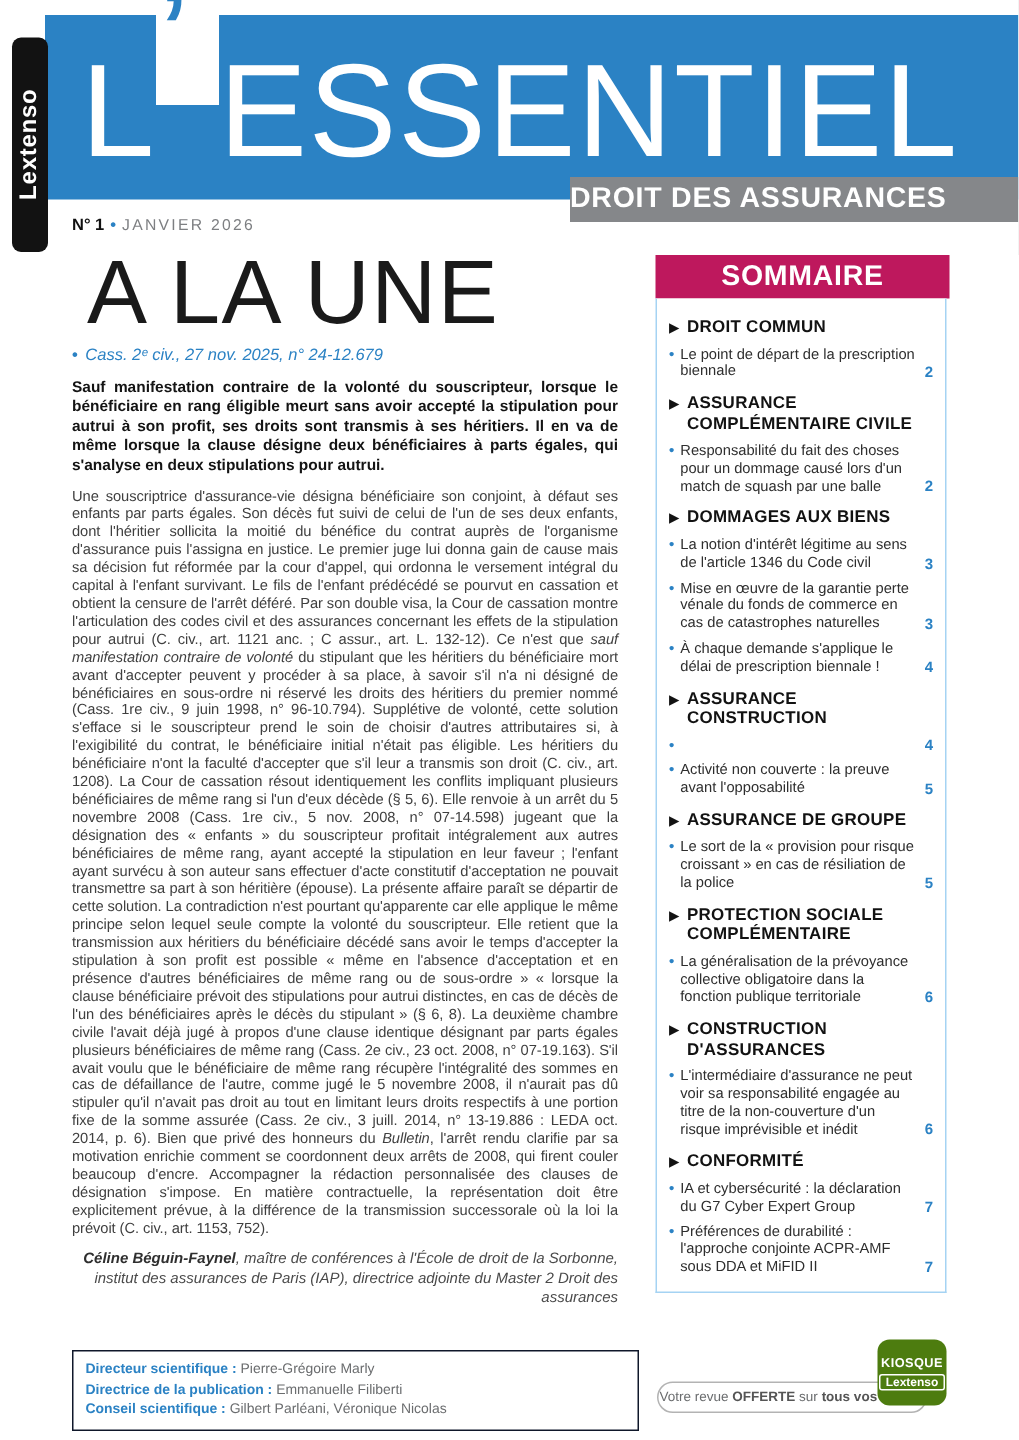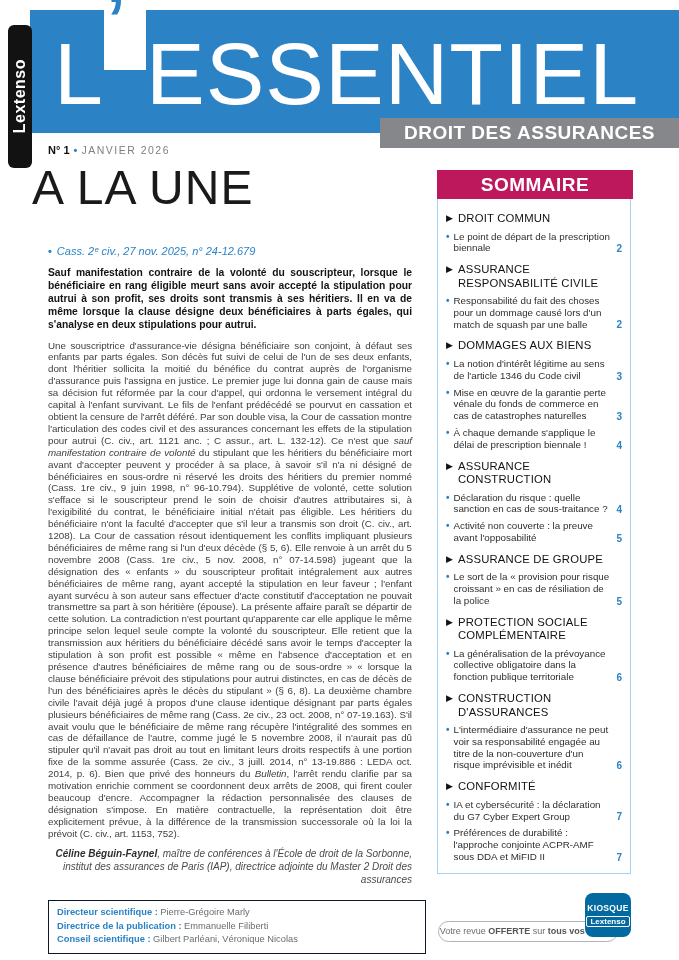--- a/index.html
+++ b/index.html
@@ -12,34 +12,34 @@
   .brand-tab span{writing-mode:vertical-rl;transform:rotate(180deg);color:#fff;font-weight:bold;
                   font-size:16px;letter-spacing:.5px;}
   .blue-band{position:absolute;left:30px;top:10px;right:0;height:123px;background:#2b82c4;z-index:1;
              white-space:nowrap;padding-left:24px;line-height:128px;}
   .blue-band .big-letter{color:#fff;font-size:88px;font-weight:300;letter-spacing:1px;}
   .apos-notch{position:relative;display:inline-block;width:42px;height:60px;background:#fff;
               vertical-align:top;}
   .apos-notch .apos{position:absolute;left:1px;top:-34px;font-size:100px;line-height:1;
                     color:#2b82c4;font-weight:400;}
   .gray-bar{position:absolute;left:380px;top:118px;right:0;height:30px;background:#85878a;z-index:4;
-            color:#fff;font-weight:bold;font-size:19px;letter-spacing:.5px;text-align:center;
+            color:#fff;font-weight:bold;font-size:19px;letter-spacing:.5px;
             line-height:30px;}
   .issue-line{position:absolute;left:48px;top:144px;font-size:11px;color:#111;z-index:2;}
   .issue-line .num{font-weight:bold;}
   .issue-line .sep{color:#2b82c4;font-weight:bold;padding:0 4px;}
   .issue-line .date{color:#7d7f82;letter-spacing:1.5px;font-size:10.5px;}
 
   
-  .alaune{position:absolute;left:32px;top:160px;font-size:48px;font-weight:300;color:#1a1a1a;
+  .alaune{position:absolute;left:58px;top:160px;font-size:60px;font-weight:300;color:#1a1a1a;
           letter-spacing:1px;}
   .article{position:absolute;left:48px;top:222px;width:364px;}
   .headline{font-size:19px;line-height:24px;font-weight:bold;color:#3d4f60;}
   .headline .code{color:#7ab0de;font-size:12.5px;font-weight:bold;padding-right:6px;}
-  .case-ref{margin-top:23px;font-size:11px;color:#2b82c4;font-style:italic;}
+  .case-ref{margin-top:9px;font-size:11px;color:#2b82c4;font-style:italic;}
   .case-ref .blt{font-style:normal;font-weight:bold;padding-right:5px;}
   .abstract{margin-top:10px;font-size:10.3px;line-height:12.9px;font-weight:bold;color:#141414;
             text-align:justify;}
   .body-text{margin-top:8px;font-size:9.8px;line-height:11.9px;color:#3f3f3f;text-align:justify;
              letter-spacing:-0.05px;}
   .body-text .it{font-style:italic;}
   .author{margin-top:7px;font-size:10px;line-height:13px;color:#4a4a4a;font-style:italic;
           text-align:right;}
   .author .nm{font-weight:bold;color:#2f2f2f;}
 
@@ -50,33 +50,33 @@
   .credits .val{color:#6a6c6e;}
 
   
   .sommaire-hd{position:absolute;left:437px;top:170px;width:196px;height:29px;background:#be185d;
                color:#fff;font-weight:bold;font-size:19px;letter-spacing:.5px;text-align:center;
                line-height:29px;}
   .sommaire-box{position:absolute;left:437px;top:199px;width:194px;border:1px solid #a5d3f3;
                 border-top:none;padding:4px 6px 10px 6px;box-sizing:border-box;background:#fff;}
   .toc-section{display:flex;margin-top:9px;align-items:flex-start;}
   .toc-section .tri{color:#121212;font-size:9px;line-height:13.5px;padding:0 5px 0 2px;}
-  .toc-section .sec-txt{font-size:11.3px;line-height:13.5px;font-weight:normal;color:#121212;
+  .toc-section .sec-txt{font-size:11.3px;line-height:13.5px;font-weight:bold;color:#121212;
                         letter-spacing:.2px;}
   .toc-item{position:relative;margin-top:5px;padding:0 14px 0 2px;display:flex;align-items:flex-start;}
   .toc-item .blt{color:#2b82c4;font-weight:bold;font-size:10px;line-height:11.8px;padding-right:4px;}
   .toc-item .txt{font-size:9.8px;line-height:11.8px;color:#2e2e2e;}
   .toc-item .pg{position:absolute;right:2px;bottom:0;color:#2b82c4;font-weight:bold;font-size:10px;}
 
   
   .promo-pill{position:absolute;left:438px;top:921px;width:178px;height:19px;border:1px solid #b3b3b3;
               border-radius:11px;font-size:9px;color:#6a6c6e;text-align:center;line-height:19px;
               background:#fff;z-index:1;}
   .promo-pill b{color:#555;}
-  .kiosque{position:absolute;left:585px;top:893px;width:46px;height:44px;background:#0369a1;
+  .kiosque{position:absolute;left:585px;top:893px;width:46px;height:44px;background:#4d7c0f;
            border-radius:8px;z-index:2;display:flex;flex-direction:column;align-items:center;
            justify-content:center;gap:3px;}
   .kiosque .k1{color:#fff;font-size:8.5px;font-weight:bold;letter-spacing:.3px;}
   .kiosque .k2{color:#fff;font-size:8px;font-weight:bold;border:1px solid #fff;border-radius:2px;
                padding:0 3px;}
 </style>
 </head>
 <body>
 
 <div class="page">
@@ -121,21 +121,21 @@
         <span class="tri">▶</span>
         <span class="sec-txt">DROIT COMMUN</span>
       </div>
       <div class="toc-item">
         <span class="blt">•</span>
         <span class="txt">Le point de départ de la prescription biennale</span>
         <span class="pg">2</span>
       </div>
       <div class="toc-section">
         <span class="tri">▶</span>
-        <span class="sec-txt">ASSURANCE RESPONSABILITÉ CIVILE</span>
+        <span class="sec-txt">ASSURANCE COMPLÉMENTAIRE CIVILE</span>
       </div>
       <div class="toc-item">
         <span class="blt">•</span>
         <span class="txt">Responsabilité du fait des choses pour un dommage causé lors d'un match de squash par une balle</span>
         <span class="pg">2</span>
       </div>
       <div class="toc-section">
         <span class="tri">▶</span>
         <span class="sec-txt">DOMMAGES AUX BIENS</span>
       </div>
@@ -153,21 +153,20 @@
         <span class="blt">•</span>
         <span class="txt">À chaque demande s'applique le délai de prescription biennale !</span>
         <span class="pg">4</span>
       </div>
       <div class="toc-section">
         <span class="tri">▶</span>
         <span class="sec-txt">ASSURANCE CONSTRUCTION</span>
       </div>
       <div class="toc-item">
         <span class="blt">•</span>
-        <span class="txt">Déclaration du risque : quelle sanction en cas de sous-traitance ?</span>
         <span class="pg">4</span>
       </div>
       <div class="toc-item">
         <span class="blt">•</span>
         <span class="txt">Activité non couverte : la preuve avant l'opposabilité</span>
         <span class="pg">5</span>
       </div>
       <div class="toc-section">
         <span class="tri">▶</span>
         <span class="sec-txt">ASSURANCE DE GROUPE</span>

